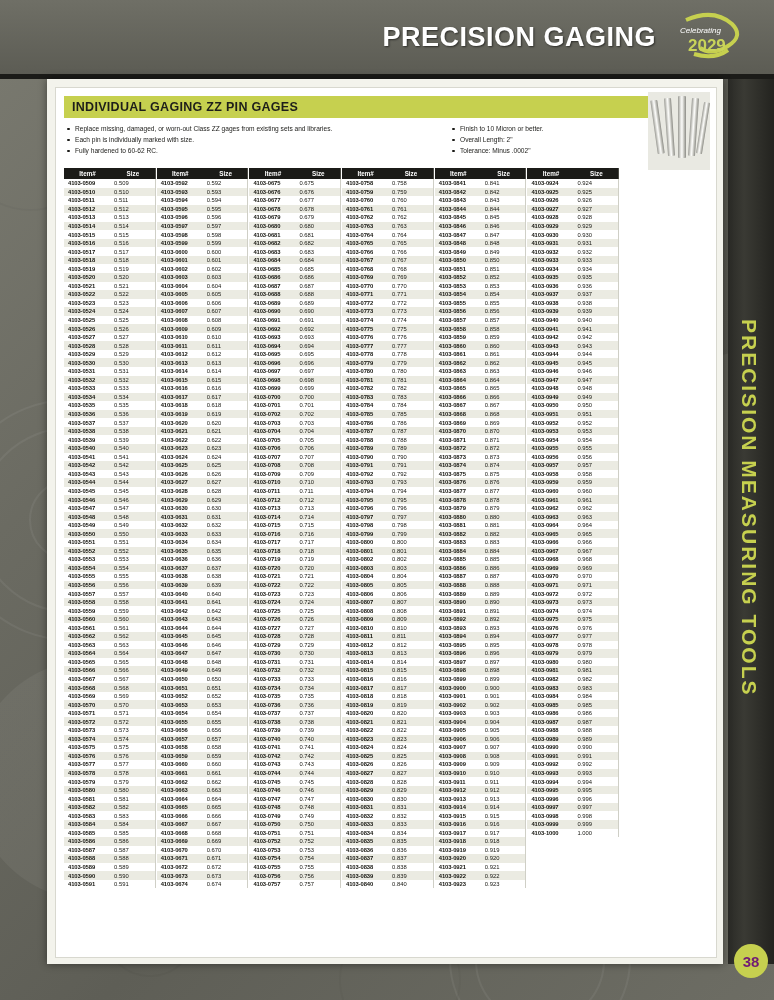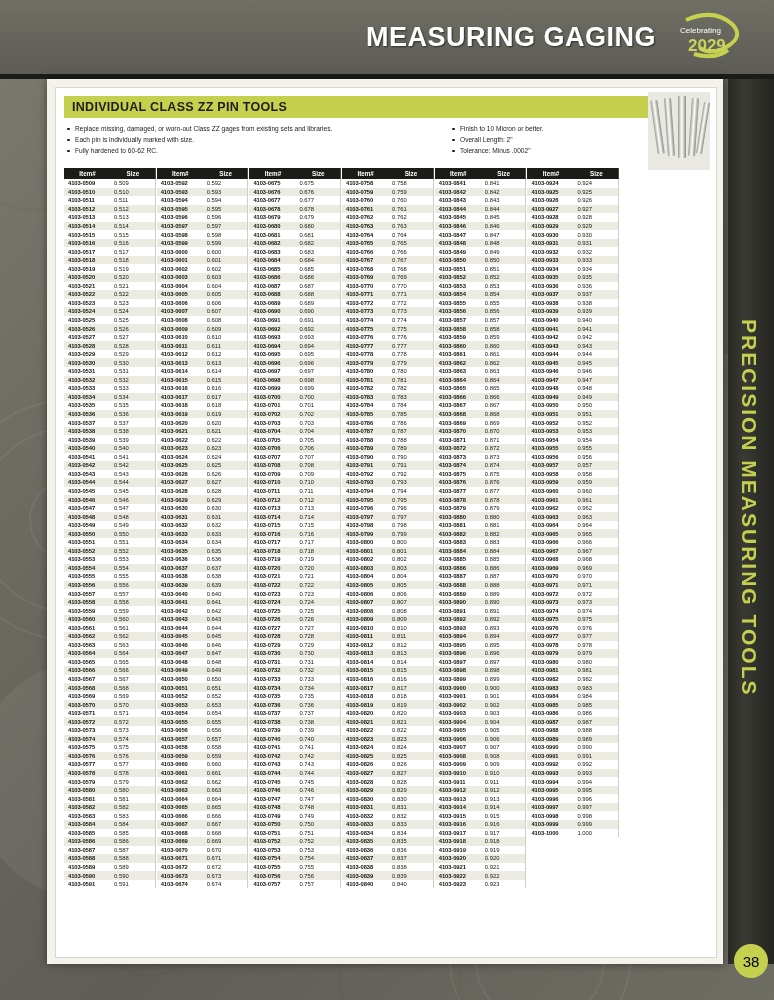--- a/index.html
+++ b/index.html
@@ -32,21 +32,21 @@
   .top-band .hdr-title{
     position:absolute;right:118px;top:22px;
     color:#ffffff;font-size:27px;font-weight:bold;letter-spacing:.5px;
     text-shadow:1px 1px 2px rgba(0,0,0,.55);
     font-family:"Liberation Sans", sans-serif;
   }
   .celebrate{
     position:absolute;right:16px;top:6px;width:92px;height:62px;
   }
   .celebrate .c-txt1{
-    position:absolute;left:14px;top:20px;color:#fff;font-size:8px;
+    position:absolute;left:14px;top:20px;color:#fff;font-size:8px;font-style:italic;
   }
   .celebrate .c-txt2{
     position:absolute;left:22px;top:30px;color:#c9d45a;font-size:17px;font-weight:bold;
   }
   .top-rule{
     position:absolute;left:0;top:74px;width:774px;height:5px;background:#1b1b18;
   }
   
   .side-tab{
     position:absolute;right:0;top:79px;width:46px;height:885px;
@@ -57,22 +57,22 @@
     white-space:nowrap;
     color:#c6d04f;
     font-size:21px;font-weight:bold;letter-spacing:2px;
     transform:rotate(90deg);
     transform-origin:left top;
     left:33px;top:240px;
   }
   .page-num{
     position:absolute;right:6px;bottom:22px;
     width:34px;height:34px;border-radius:50%;
-    background:#c6d04f;color:#000000;
-    font-size:15px;font-weight:normal;
+    background:#c6d04f;color:#701a75;
+    font-size:15px;font-weight:bold;
     display:flex;align-items:center;justify-content:center;
   }
   
   .sheet{
     position:absolute;left:47px;top:79px;width:676px;height:885px;
     background:#f3f3ec;
     box-shadow:0 0 8px rgba(0,0,0,.45);
   }
   .sheet-inner{
     position:absolute;left:8px;top:8px;width:660px;height:869px;
@@ -164,21 +164,21 @@
       <g stroke="#000000" stroke-width="2" fill="none" opacity="0.18">
         <circle cx="400" cy="980" r="60"></circle>
         <circle cx="150" cy="930" r="46"></circle>
         <circle cx="30" cy="140" r="70"></circle>
       </g>
     </svg>
   </div>
 </div>
 
 <div class="top-band">
-  <div class="hdr-title">MEASURING GAGING</div>
+  <div class="hdr-title">PRECISION GAGING</div>
   <div class="celebrate">
     <svg width="92" height="62" viewBox="0 0 92 62" xmlns="http://www.w3.org/2000/svg">
       <g fill="none" stroke="#c6d04f" stroke-width="4">
         <path d="M20 14 q28 -12 46 4 q12 12 -4 22 q-16 10 -28 2"></path>
         <path d="M62 44 q-14 10 -34 4"></path>
       </g>
     </svg>
     <div class="c-txt1">Celebrating</div>
     <div class="c-txt2">2029</div>
   </div>
@@ -187,21 +187,21 @@
 
 <div class="side-tab">
   <div class="v-text">PRECISION MEASURING TOOLS</div>
 </div>
 <div class="page-num">38</div>
 
 <div class="sheet">
   <div class="sheet-inner">
 
     <div class="title-bar">
-      <div class="t">INDIVIDUAL CLASS ZZ PIN TOOLS</div>
+      <div class="t">INDIVIDUAL GAGING ZZ PIN GAGES</div>
     </div>
 
     <div class="photo">
       <div class="pin" style="left:6px;top:8px;width:7px;height:54px;transform:rotate(-8deg);"></div>
       <div class="pin" style="left:18px;top:6px;width:7px;height:58px;transform:rotate(-4deg);"></div>
       <div class="pin" style="left:30px;top:4px;width:8px;height:62px;"></div>
       <div class="pin" style="left:42px;top:6px;width:7px;height:58px;transform:rotate(4deg);"></div>
       <div class="pin" style="left:52px;top:10px;width:6px;height:52px;transform:rotate(9deg);"></div>
     </div>
 

